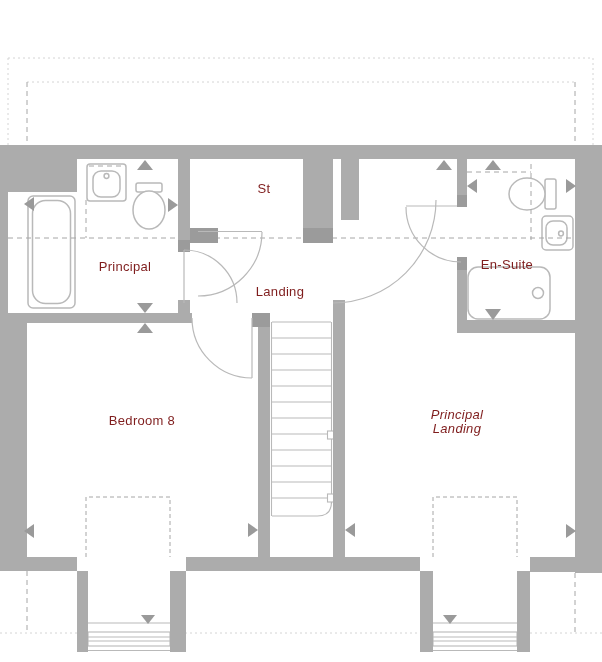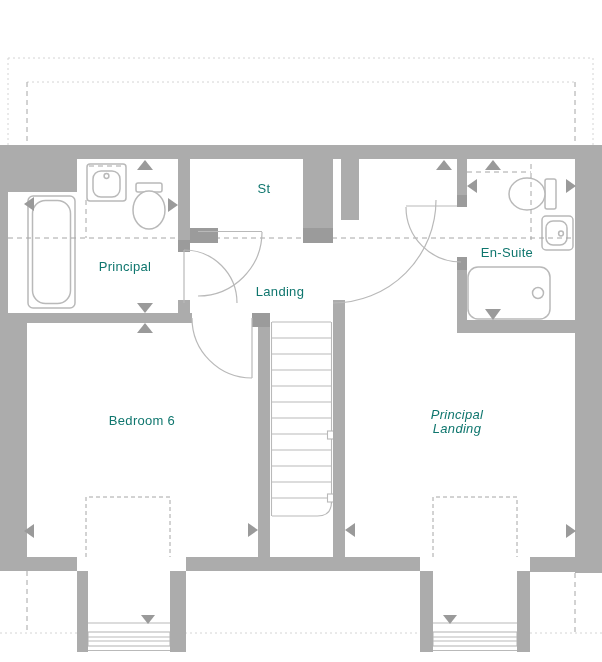--- a/index.html
+++ b/index.html
@@ -1,19 +1,19 @@
 <!DOCTYPE html>
 <html><head>
 <meta charset="utf-8">
 <style>
   html,body{margin:0;padding:0;background:#fff;}
   #canvas{position:relative;width:602px;height:662px;background:#fff;overflow:hidden;
           font-family:"Liberation Sans", sans-serif;}
   #plan-svg{position:absolute;left:0;top:0;}
-  .room-label{position:absolute;transform:translate(-50%,-50%);color:#0f766e;
+  .room-label{position:absolute;transform:translate(-50%,-50%);color:#7f1d1d;
               font-size:13px;letter-spacing:.3px;white-space:nowrap;text-align:center;line-height:14px;}
 </style>
 </head>
 <body>
 
 <div id="canvas">
 
 <svg id="plan-svg" width="602" height="662" viewBox="0 0 602 662">
 
   <g fill="none" stroke-width="1" stroke-dasharray="2 3" stroke="#d4d4d4">
@@ -162,20 +162,20 @@
     <path d="M 192 318 A 60 60 0 0 0 252 378"></path>
     <path d="M 406 206 H 457"></path>
     <path d="M 406 207 A 55 55 0 0 0 461 262"></path>
     <path d="M 436 200 A 103 103 0 0 1 333 303"></path>
   </g>
 </svg>
 
 <div class="room-label" style="left:125px;top:267px;">Principal</div>
 <div class="room-label" style="left:264px;top:189px;">St</div>
 <div class="room-label" style="left:280px;top:292px;">Landing</div>
-<div class="room-label" style="left:503px;top:253px;padding-left:8px;">En-Suite</div>
-<div class="room-label" style="left:142px;top:421px;">Bedroom 6</div>
+<div class="room-label" style="left:503px;top:265px;padding-left:8px;">En-Suite</div>
+<div class="room-label" style="left:142px;top:421px;">Bedroom 8</div>
 <div class="room-label" style="left:457px;top:422px;font-style:italic;">
   <span>Principal</span><br>
   <span>Landing</span>
 </div>
 
 </div>
 
 </body></html>

